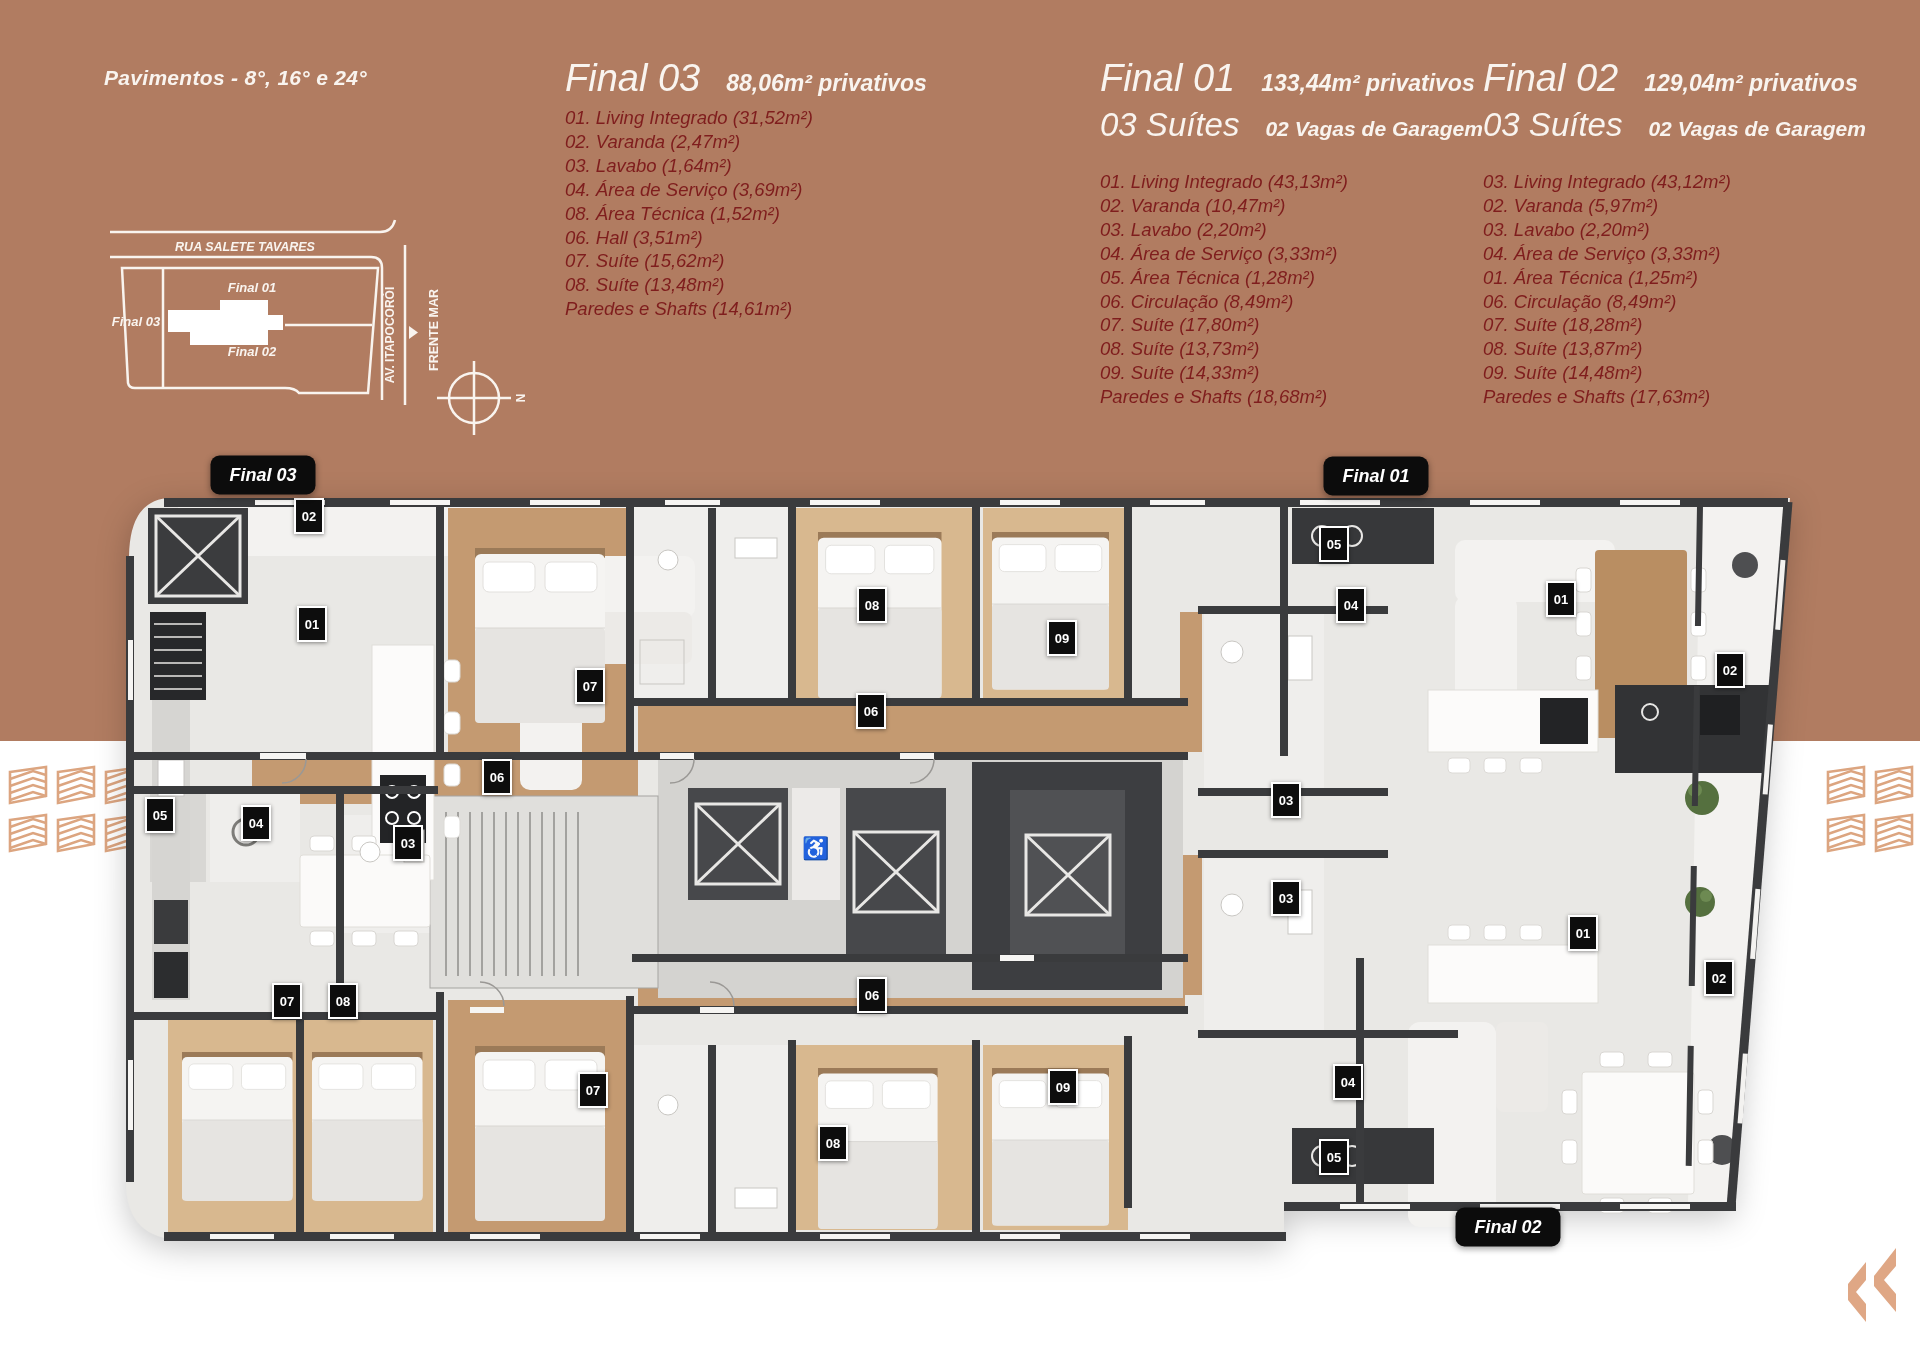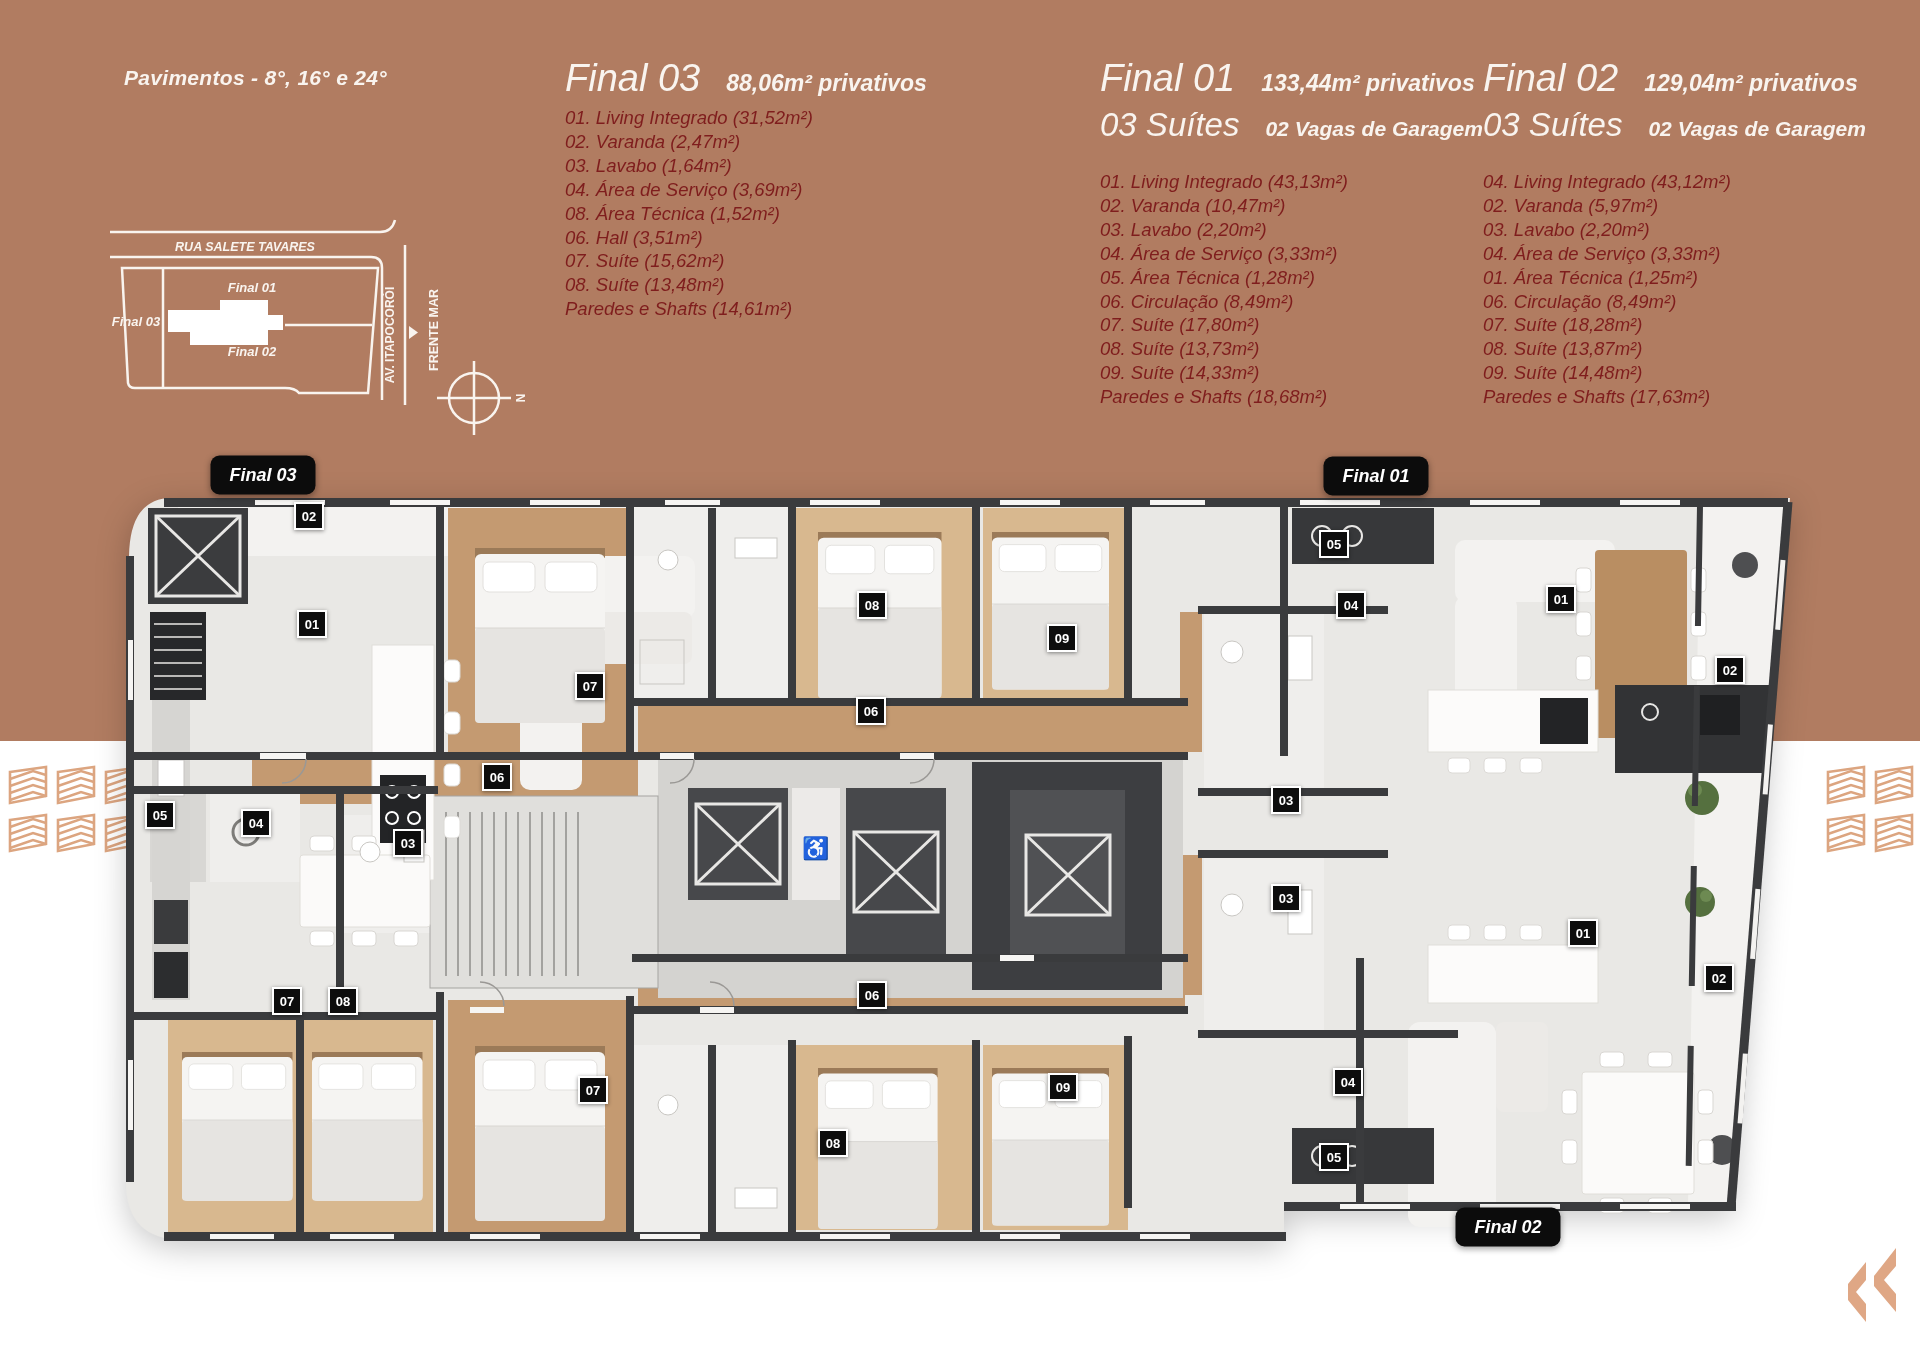--- a/index.html
+++ b/index.html
@@ -1,35 +1,35 @@
 <!DOCTYPE html>
 <html><head>
 <meta charset="utf-8">
 <style>
   html,body{margin:0;padding:0;}
   body{width:1920px;height:1352px;position:relative;overflow:hidden;background:#ffffff;
        font-family:"Liberation Sans",sans-serif;}
   .hero{position:absolute;left:0;top:0;width:1920px;height:741px;background:#b17c61;}
   
-  .intro{position:absolute;left:124px;top:66px;color:#f9f4ef;font-style:italic;}
+  .intro{position:absolute;left:104px;top:66px;color:#f9f4ef;font-style:italic;}
   .floors{font-size:21px;font-weight:bold;letter-spacing:.3px;margin-bottom:16px;}
   .title{font-size:45px;line-height:53px;font-weight:500;}
   
   .unit-col{position:absolute;top:57px;color:#f9f4ef;font-style:italic;width:360px;}
   .u-line{display:flex;align-items:baseline;white-space:nowrap;}
   .u-line .big{font-size:38px;}
   .u-line .big2{font-size:33px;}
   .u-line .small{font-size:23px;font-weight:bold;}
   .u-line .small2{font-size:21px;font-weight:bold;}
   .sep{display:inline-block;width:2px;align-self:center;background:rgba(249,244,239,.9);margin:0 13px;}
   .sep.s1{height:36px;} .sep.s2{height:30px;}
   .u-h1{margin-bottom:6px;} .u-h2{margin-bottom:26px;}
   .u-list .item{font-size:18.5px;line-height:23.9px;color:#7f1d1d;}
   
-  .tag{position:absolute;width:30px;height:28px;background:#0d0d0d;border:2px solid #ffffff;
+  .tag{position:absolute;width:30px;height:36px;background:#0d0d0d;border:2px solid #ffffff;
        box-sizing:border-box;color:#fff;font-size:13px;font-weight:bold;display:flex;
        align-items:center;justify-content:center;transform:translate(-50%,-50%);
        box-shadow:0 1px 4px rgba(0,0,0,.45);}
   .badge{position:absolute;background:#0c0c0c;color:#fff;font-style:italic;font-weight:bold;
        font-size:18px;padding:9px 19px;border-radius:9px;transform:translate(-50%,-50%);
        box-shadow:0 2px 6px rgba(0,0,0,.35);}
   .layer{position:absolute;left:0;top:0;width:1920px;height:1352px;}
   svg text{font-family:"Liberation Sans",sans-serif;}
 </style>
 </head>
@@ -456,21 +456,21 @@
     <span class="big">Final 02</span>
     <span class="sep s1"></span>
     <span class="small">129,04m² privativos</span>
   </div>
   <div class="u-h2 u-line">
     <span class="big2">03 Suítes</span>
     <span class="sep s2"></span>
     <span class="small2">02 Vagas de Garagem</span>
   </div>
   <div class="u-list">
-      <div class="item">04. Living Integrado (43,12m²)</div>
+      <div class="item">03. Living Integrado (43,12m²)</div>
       <div class="item">02. Varanda (5,97m²)</div>
       <div class="item">03. Lavabo (2,20m²)</div>
       <div class="item">04. Área de Serviço (3,33m²)</div>
       <div class="item">01. Área Técnica (1,25m²)</div>
       <div class="item">06. Circulação (8,49m²)</div>
       <div class="item">07. Suíte (18,28m²)</div>
       <div class="item">08. Suíte (13,87m²)</div>
       <div class="item">09. Suíte (14,48m²)</div>
       <div class="item">Paredes e Shafts (17,63m²)</div>
     </div>

